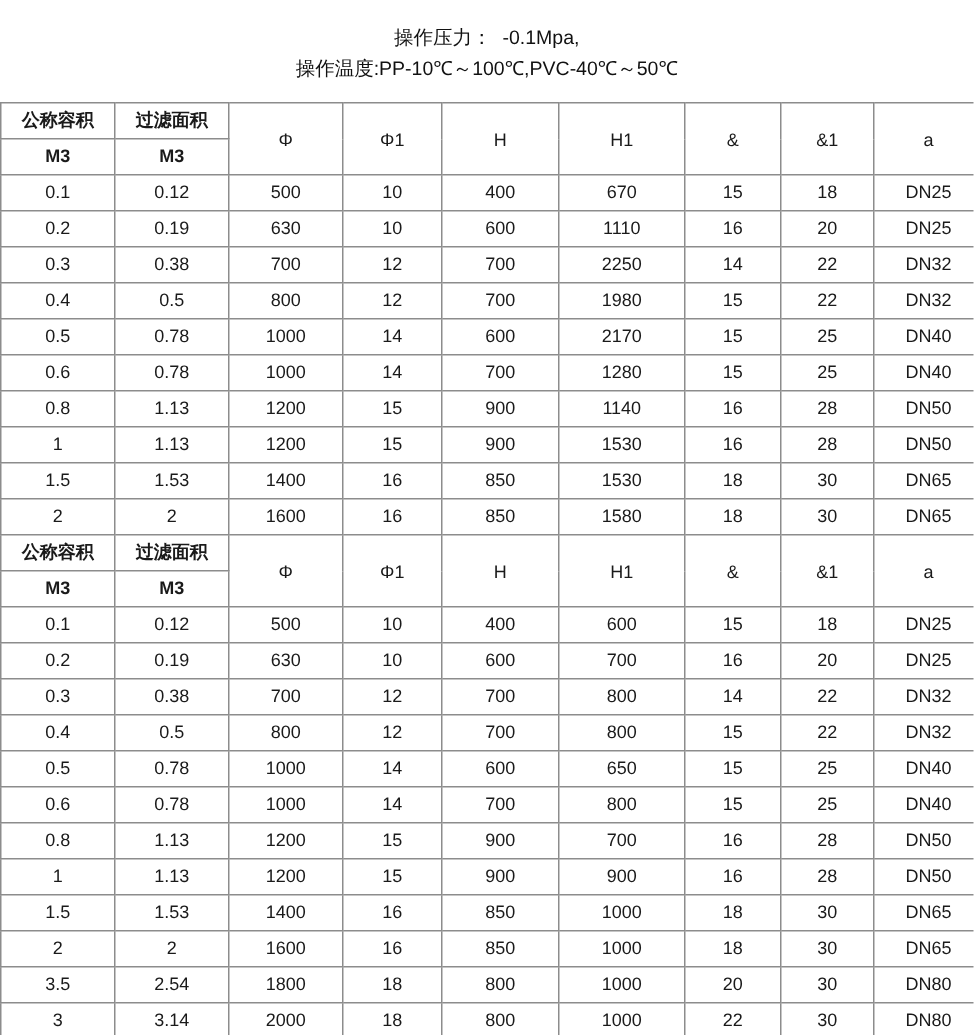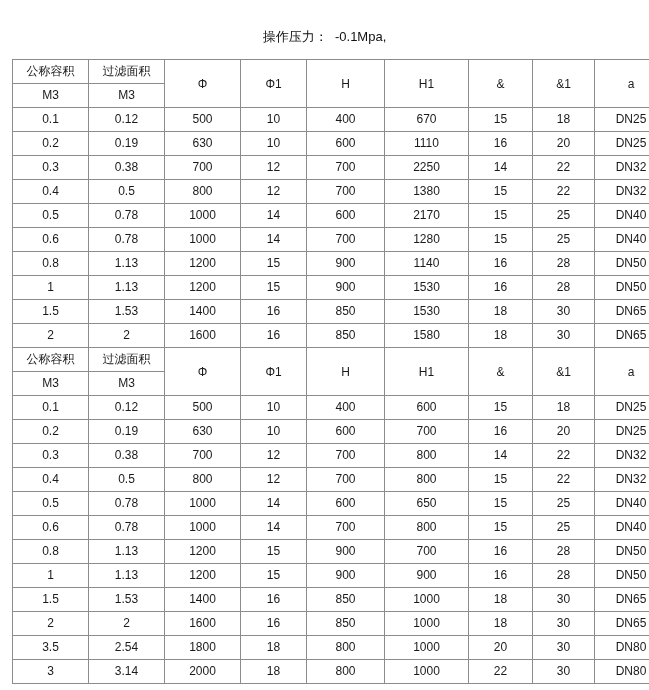--- a/index.html
+++ b/index.html
@@ -13,21 +13,21 @@
     font-family: "Liberation Sans", sans-serif;
     color: #1a1a1a;
     font-size: 12px;
     overflow: hidden;
   }
   .page {
     position: relative;
     width: 649px;
     height: 690px;
     box-sizing: border-box;
-    padding: 12px;
+    padding: 0;
   }
   .header-block {
     padding: 14px 0 8px 0;
     text-align: center;
   }
   .header-line {
     font-size: 13px;
     line-height: 21px;
     color: #111;
     white-space: pre;
@@ -57,34 +57,35 @@
     height: 23px;
     line-height: 23px;
     color: #1a1a1a;
     font-weight: normal;
     overflow: hidden;
     white-space: nowrap;
   }
   table.spec th.hdr-tall {
     height: 23px;
     line-height: 23px;
-    font-weight: normal;
+    font-weight: bold;
   }
   table.spec th.hdr-span {
     height: 46px;
     line-height: 46px;
   }
 </style>
 </head>
 <body>
 
 <div class="page">
 
   <div class="header-block">
     <div class="header-line">操作压力：  -0.1Mpa,</div>
+    <div class="header-line">操作温度:PP-10℃～100℃,PVC-40℃～50℃</div>
   </div>
 
   <table class="spec">
     <colgroup>
       <col class="c0">
         <col class="c1">
         <col class="c2">
         <col class="c3">
         <col class="c4">
       <col class="c5">
@@ -140,21 +141,21 @@
           <td>14</td>
           <td>22</td>
           <td>DN32</td>
         </tr>
         <tr>
           <td>0.4</td>
           <td>0.5</td>
           <td>800</td>
           <td>12</td>
           <td>700</td>
-          <td>1380</td>
+          <td>1980</td>
           <td>15</td>
           <td>22</td>
           <td>DN32</td>
         </tr>
         <tr>
           <td>0.5</td>
           <td>0.78</td>
           <td>1000</td>
           <td>14</td>
           <td>600</td>

